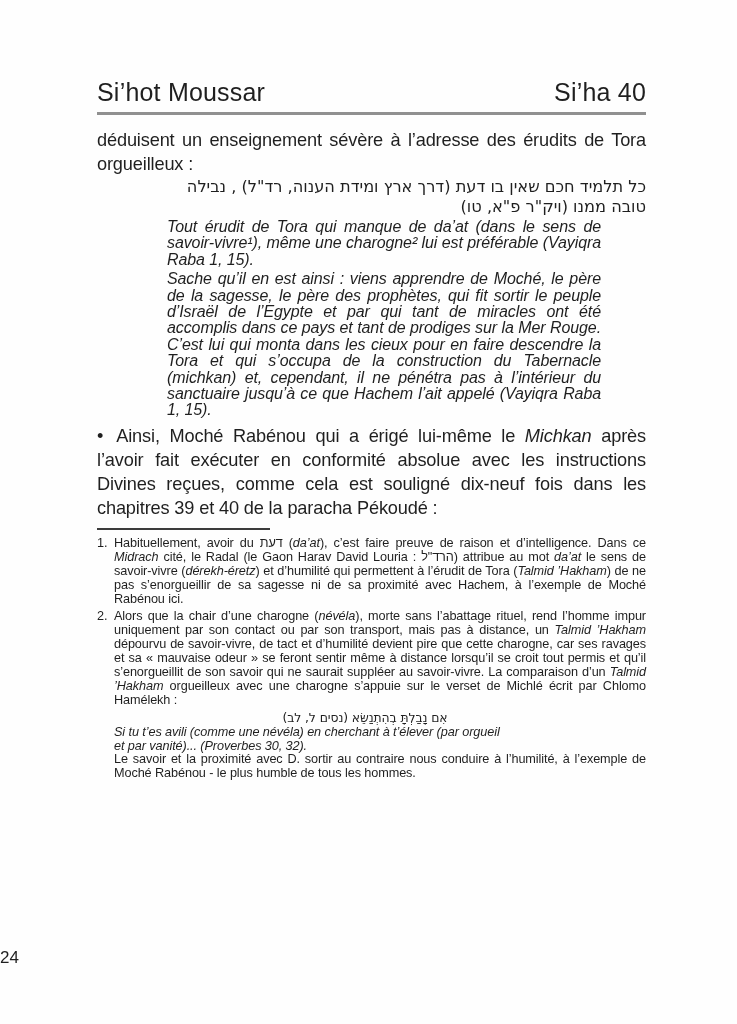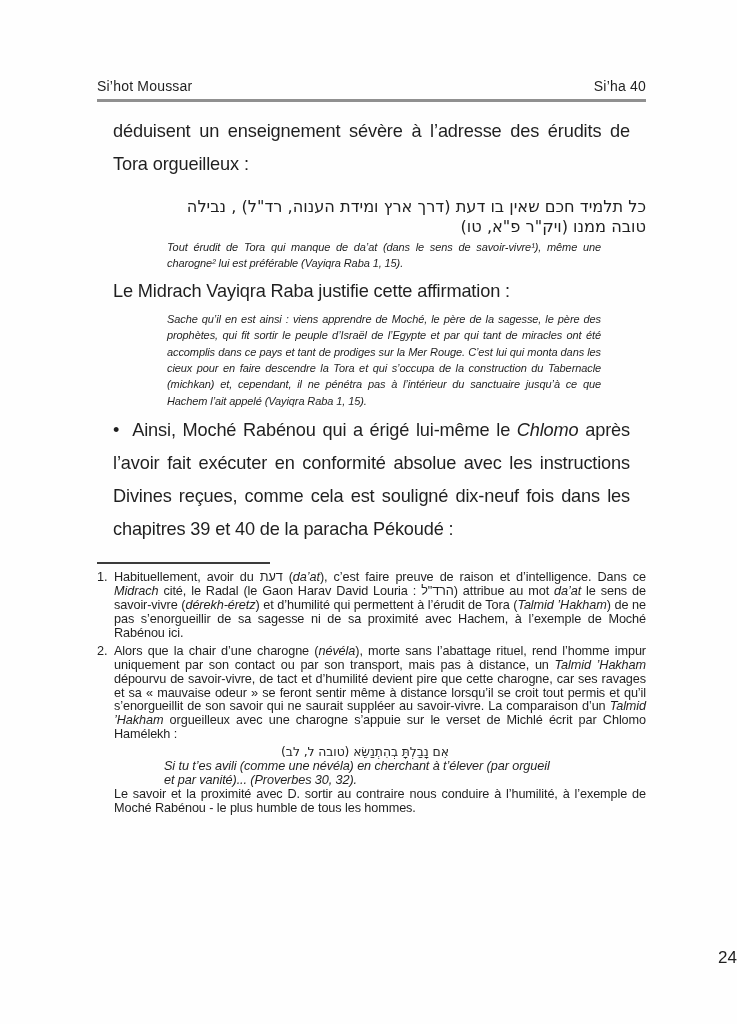--- a/index.html
+++ b/index.html
@@ -22,34 +22,34 @@
     left: 97px;
     top: 78px;
     width: 549px;
   }
 
   
   .header {
     display: flex;
     justify-content: space-between;
     align-items: flex-start;
-    font-size: 14px;
+    font-size: 25px;
     letter-spacing: 0.2px;
   }
   .header-rule {
     height: 3px;
     background: #909090;
     margin-top: 5px;
   }
 
   
   .para {
-    margin: 16px;
+    margin: 0;
     font-size: 18.2px;
-    line-height: 33px;
+    line-height: 24px;
     text-align: justify;
     letter-spacing: -0.15px;
     hyphens: none;
   }
   .p-intro   { margin-top: 13px; }
   .p-midrach { margin-top: 3px; margin-bottom: 3px; }
   .p-bullet  { margin-top: 5px; }
   .bullet-glyph { display: inline-block; margin-right: 13px; }
 
   
@@ -59,21 +59,21 @@
     font-size: 16.2px;
     line-height: 20px;
     text-align: right;
     white-space: pre-line;
     margin: 1px 0 1px 45px;
   }
 
   
   .ital-quote {
     font-style: italic;
-    font-size: 11px;
+    font-size: 16px;
     line-height: 16.4px;
     text-align: justify;
     letter-spacing: -0.1px;
     margin: 2px 45px 3px 70px;
   }
 
   
   .fn-rule {
     width: 173px;
     height: 2px;
@@ -91,32 +91,31 @@
   .fn-body { flex: 1; text-align: justify; }
   .fn-verse-heb {
     direction: rtl;
     font-family: "DejaVu Sans", sans-serif;
     text-align: center;
     font-size: 12.4px;
     margin: 3px 30px 1px 0;
   }
   .fn-verse-trans {
     font-style: italic;
-    margin-left: 50px;
     white-space: pre-line;
     text-align: left;
   }
   .fn-closing { text-align: justify; }
 
   .page-number {
     position: absolute;
     left: 0;
     width: 737px;
     top: 948px;
-    text-align: right;
+    text-align: left;
     font-size: 17px;
   }
 
   i { font-style: italic; }
 </style>
 </head>
 <body>
 
 <div class="page">
   <div class="content">
@@ -127,41 +126,40 @@
     </div>
     <div class="header-rule"></div>
 
     <p class="para p-intro">déduisent un enseignement sévère à l’adresse des érudits de Tora orgueilleux&nbsp;:</p>
 
     <div class="heb-quote">כל תלמיד חכם שאין בו דעת (דרך ארץ ומידת הענוה, רד"ל) , נבילה
 טובה ממנו (ויק"ר פ"א, טו)</div>
 
     <div class="ital-quote">Tout érudit de Tora qui manque de da’at (dans le sens de savoir-vivre¹), même une charogne² lui est préférable (Vayiqra Raba 1, 15).</div>
 
-    <p class="para p-midrach">Le Midrach Vayiqra Raba justifie cette affirmation&nbsp;:</p>
 
 
     <div class="ital-quote">Sache qu’il en est ainsi&nbsp;: viens apprendre de Moché, le père de la sagesse, le père des prophètes, qui fit sortir le peuple d’Israël de l’Egypte et par qui tant de miracles ont été accomplis dans ce pays et tant de prodiges sur la Mer Rouge. C’est lui qui monta dans les cieux pour en faire descendre la Tora et qui s’occupa de la construction du Tabernacle (michkan) et, cependant, il ne pénétra pas à l’intérieur du sanctuaire jusqu’à ce que Hachem l’ait appelé (Vayiqra Raba 1, 15).</div>
 
     <p class="para p-bullet">
-      <span class="bullet-glyph">•</span><span>Ainsi, Moché Rabénou qui a érigé lui-même le <i>Chlomo</i> après l’avoir fait exécuter en conformité absolue avec les instructions Divines reçues, comme cela est souligné dix-neuf fois dans les chapitres 39 et 40 de la paracha Pékoudé&nbsp;:</span>
+      <span class="bullet-glyph">•</span><span>Ainsi, Moché Rabénou qui a érigé lui-même le <i>Michkan</i> après l’avoir fait exécuter en conformité absolue avec les instructions Divines reçues, comme cela est souligné dix-neuf fois dans les chapitres 39 et 40 de la paracha Pékoudé&nbsp;:</span>
     </p>
 
     <div class="fn-rule"></div>
 
     <div class="footnote">
       <span class="fn-num">1.</span>
       <span class="fn-body">Habituellement, avoir du דעת (<i>da’at</i>), c’est faire preuve de raison et d’intelligence. Dans ce <i>Midrach</i> cité, le Radal (le Gaon Harav David Louria&nbsp;: הרד"ל) attribue au mot <i>da’at</i> le sens de savoir-vivre (<i>dérekh-éretz</i>) et d’humilité qui permettent à l’érudit de Tora (<i>Talmid ’Hakham</i>) de ne pas s’enorgueillir de sa sagesse ni de sa proximité avec Hachem, à l’exemple de Moché Rabénou ici.</span>
     </div>
 
     <div class="footnote">
       <span class="fn-num">2.</span>
       <span class="fn-body">
         <span>Alors que la chair d’une charogne (<i>névéla</i>), morte sans l’abattage rituel, rend l’homme impur uniquement par son contact ou par son transport, mais pas à distance, un <i>Talmid ’Hakham</i> dépourvu de savoir-vivre, de tact et d’humilité devient pire que cette charogne, car ses ravages et sa «&nbsp;mauvaise odeur&nbsp;» se feront sentir même à distance lorsqu’il se croit tout permis et qu’il s’enorgueillit de son savoir qui ne saurait suppléer au savoir-vivre. La comparaison d’un <i>Talmid ’Hakham</i> orgueilleux avec une charogne s’appuie sur le verset de Michlé écrit par Chlomo Hamélekh&nbsp;:</span>
-        <div class="fn-verse-heb">אִם נָבַלְתָּ בְהִתְנַשֵּׂא (טובה ל, לב)</div>
+        <div class="fn-verse-heb">אִם נָבַלְתָּ בְהִתְנַשֵּׂא (נסים ל, לב)</div>
         <div class="fn-verse-trans">Si tu t’es avili (comme une névéla) en cherchant à t’élever (par orgueil
 et par vanité)... (Proverbes 30, 32).</div>
         <div class="fn-closing">Le savoir et la proximité avec D. sortir au contraire nous conduire à l’humilité, à l’exemple de Moché Rabénou - le plus humble de tous les hommes.</div>
       </span>
     </div>
 
   </div>
 
   <div class="page-number">24</div>
 </div>

